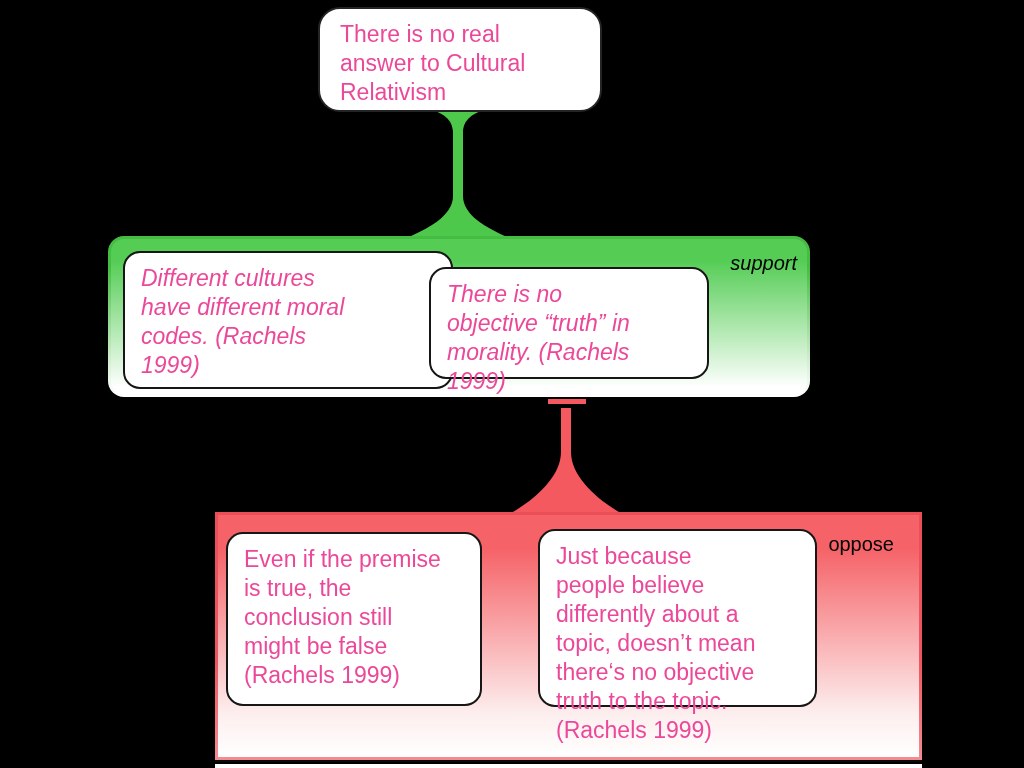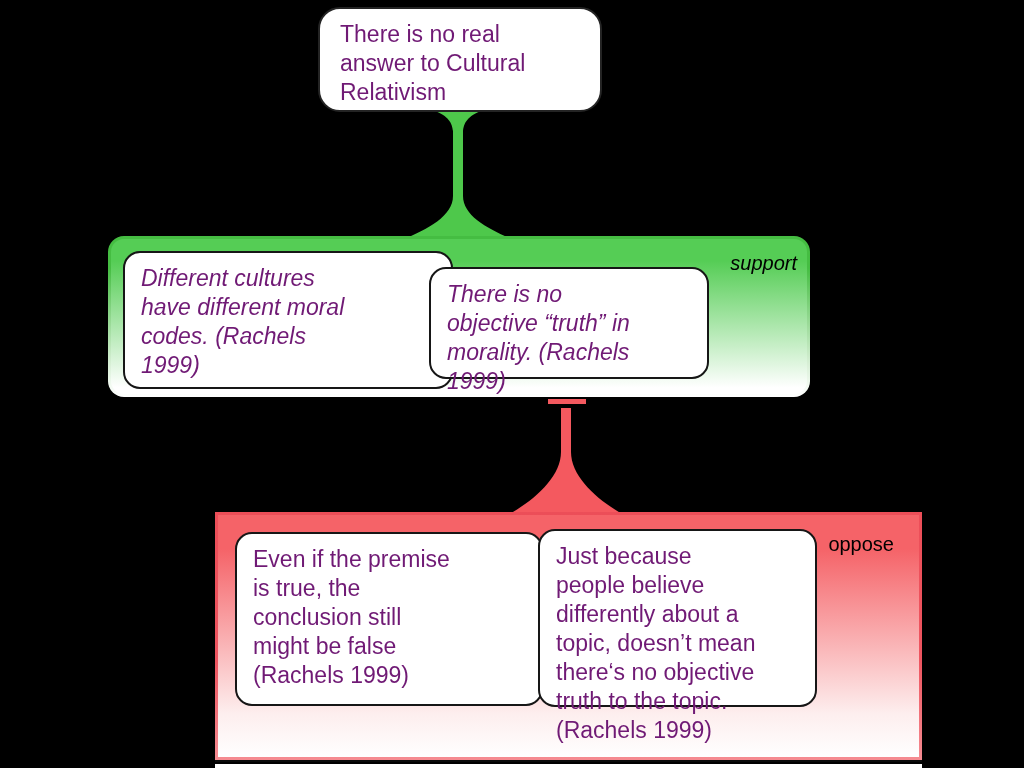--- a/index.html
+++ b/index.html
@@ -3,21 +3,21 @@
 <meta charset="utf-8">
 <style>
   html,body{margin:0;padding:0;background:#000;}
   .stage{
     position:relative;width:1024px;height:768px;background:#000;overflow:hidden;
     font-family:"Liberation Sans", sans-serif;color:#000;
   }
   .overlay{position:absolute;left:0;top:0;z-index:1;}
 
   
-  .node-text{white-space:pre-line;font-size:23px;line-height:29px;color:#701a75;}
+  .node-text{white-space:pre-line;font-size:23px;line-height:29px;color:#ec4899;}
 
   .claim{
     position:absolute;left:318px;top:7px;width:284px;height:105px;box-sizing:border-box;
     background:#fff;border:2px solid #242424;border-radius:22px;z-index:2;
     padding:11px 20px;
   }
 
   .group{position:absolute;z-index:2;box-sizing:border-box;padding:3px;}
   .group .fill{position:relative;width:100%;height:100%;box-sizing:border-box;}
 
@@ -50,21 +50,21 @@
   }
   .group.support .group-label{top:13px;right:10px;}
   .group.oppose .group-label{top:18px;right:25px;}
 
   .node{
     position:absolute;box-sizing:border-box;background:#fff;border:2px solid #161616;
     border-radius:17px;padding:11px 16px;
   }
   .node.s1{left:12px;top:12px;width:330px;height:138px;}
   .node.s2{left:318px;top:28px;width:280px;height:112px;}
-  .node.o1{left:17px;top:17px;width:308px;height:174px;}
+  .node.o1{left:8px;top:17px;width:256px;height:174px;}
   .node.o2{left:320px;top:14px;width:279px;height:178px;}
 </style>
 </head>
 <body>
 
 <div class="stage">
 
   <svg class="overlay" width="1024" height="768" viewBox="0 0 1024 768">
 
     <path fill="#4ec84b" d="M432,110

